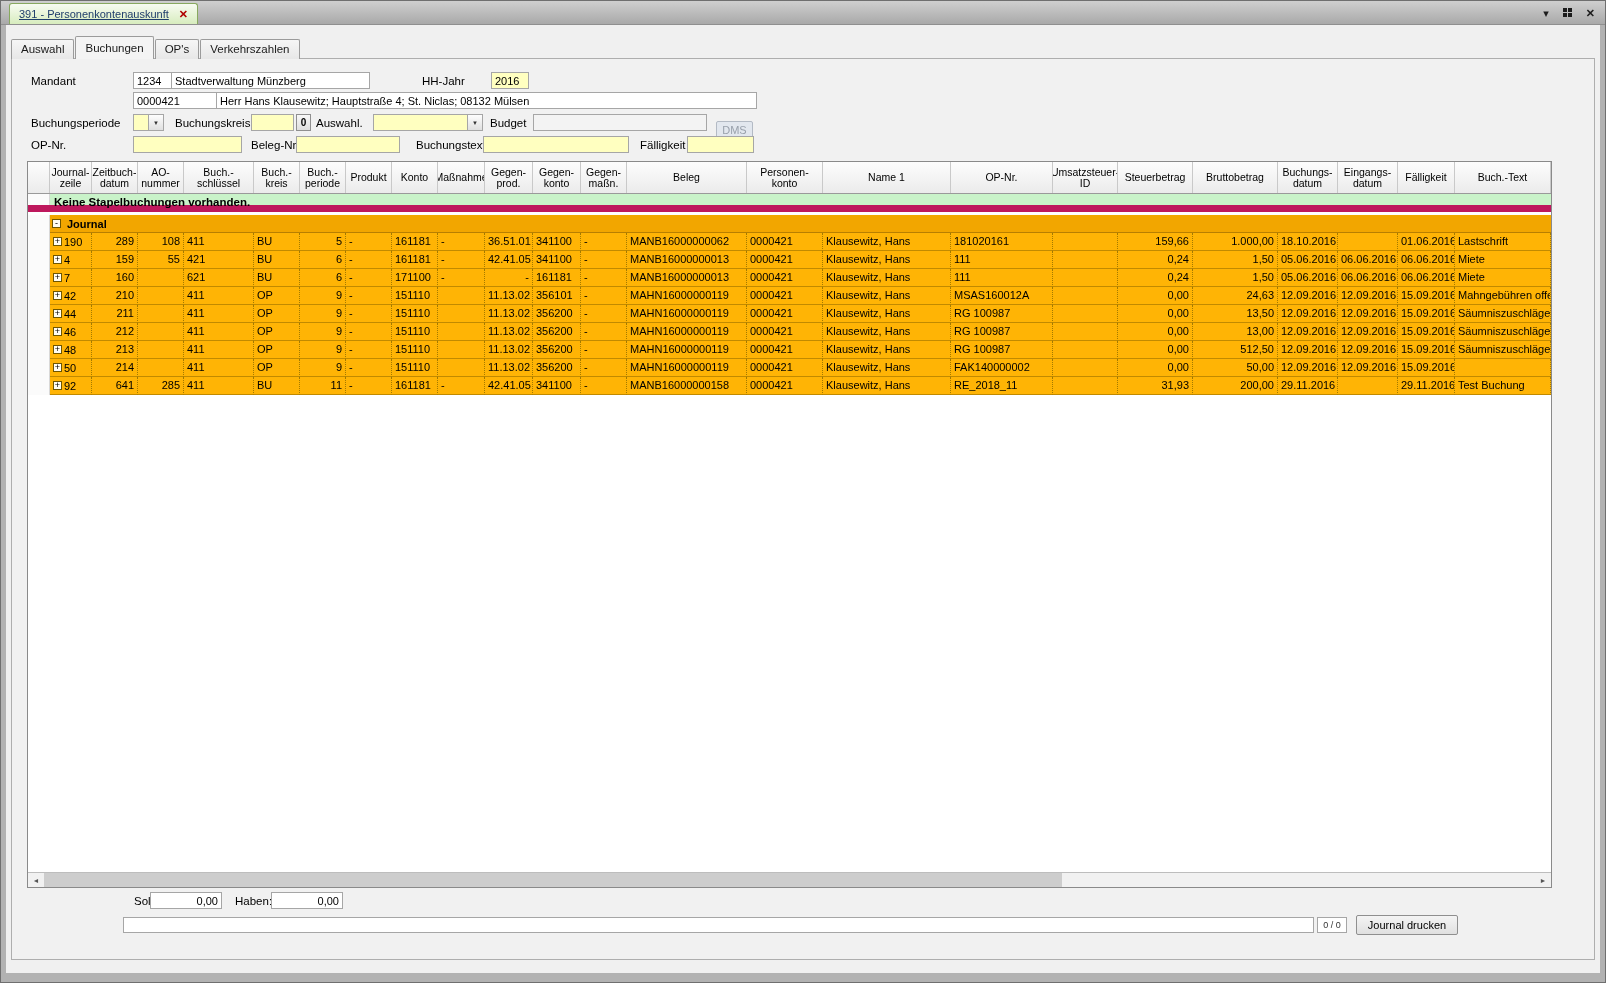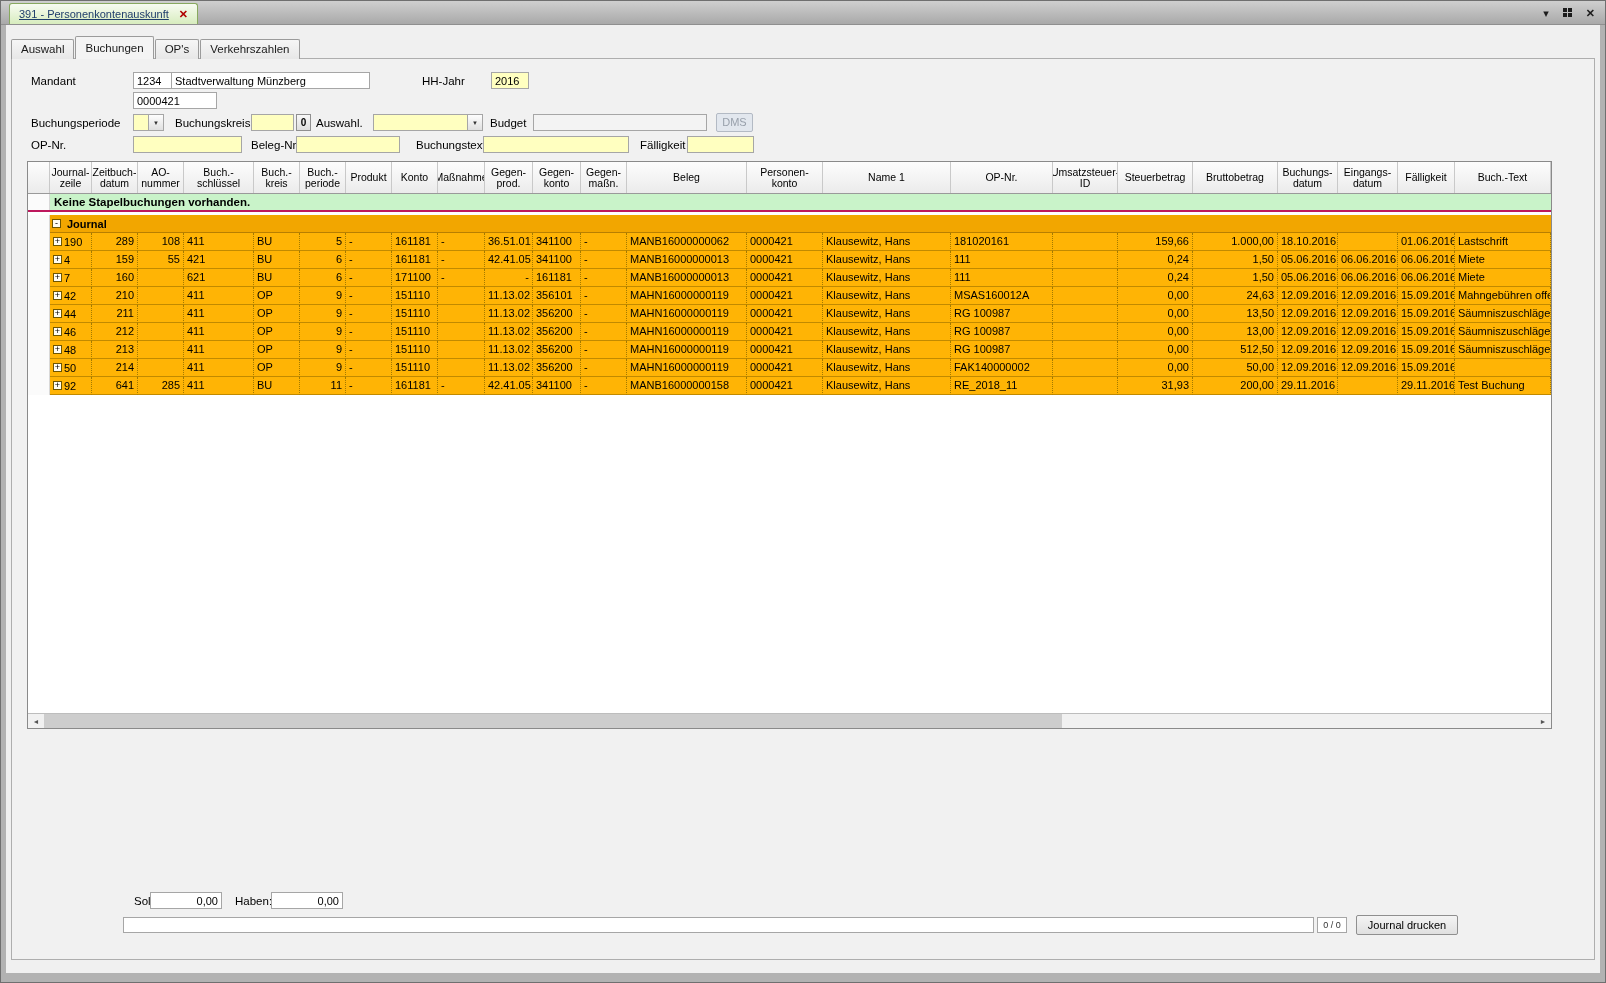--- a/index.html
+++ b/index.html
@@ -18,28 +18,28 @@
   .panel{position:absolute;top:33px;left:5px;right:5px;bottom:13px;background:#f1f1f1;border:1px solid #aeaeae}
   .lbl{position:absolute;font-size:11.5px;color:#000;white-space:nowrap}
   .tf{position:absolute;height:17px;border:1px solid #a6a6a6;background:#fff;font-family:"Liberation Sans",sans-serif;font-size:11px;padding:0 3px;color:#000;outline:none}
   .tf.yellow{background:#ffffc0}
   .tf.gray{background:#f3f3f3}
   .combo{position:absolute;height:17px;border:1px solid #a6a6a6;background:#ffffc0;display:flex}
   .combo .ctext{flex:1}
   .combo .cbtn{width:15px;background:linear-gradient(#fdfdfd,#e0e0e0);border-left:1px solid #a6a6a6;display:flex;align-items:center;justify-content:center;font-size:6px;color:#333}
   .btn-sm{position:absolute;height:17px;background:linear-gradient(#f7f7f7,#dedede);border:1px solid #8f8f8f;font-size:10px;font-weight:700;text-align:center;line-height:15px;color:#000}
   .btn-dms{position:absolute;height:19px;background:#e2e7ee;border:1px solid #b3bac4;color:#98a0ab;font-size:11px;text-align:center;line-height:17px;border-radius:2px}
-  .grid{position:absolute;left:15px;top:102px;width:1525px;height:568px;background:#fff;border:1px solid #8a8a8a}
+  .grid{position:absolute;left:15px;top:102px;width:1525px;height:727px;background:#fff;border:1px solid #8a8a8a}
   .ghead{display:flex;height:32px;border-bottom:1px solid #9a9a9a;background:#f0f0f0;overflow:hidden}
   .hcell{flex:none;display:flex;align-items:center;justify-content:center;text-align:center;font-size:10.5px;line-height:11px;white-space:pre-line;background:linear-gradient(#fdfdfd,#ebebeb);border-right:1px solid #c9c9c9;color:#000;overflow:hidden}
   .hcell.gutter{width:22px}
   .gbody{position:absolute;top:32px;left:0;right:0;bottom:15px;background:#fff;overflow:hidden}
   .grow{display:flex;width:1523px}
   .gcell{flex:none;width:22px;background:#fbfbfb;border-right:1px solid #d8d8d8}
-  .green-row{height:18px;background:#c9f3c9;border-bottom:2px solid #be185d}
+  .green-row{height:18px;background:#c9f3c9;border-bottom:7px solid #be185d}
   .green-msg{width:1501px;font-size:11.5px;font-weight:700;line-height:17px;padding-left:4px;color:#000}
   .spacer{height:3px;background:#fff}
   .group-row{height:18px}
   .group-cell{width:1501px;background:#f2a600;border-bottom:1px solid #b87f00;display:flex;align-items:center;padding-left:2px}
   .group-label{font-size:11px;font-weight:700;margin-left:4px;color:#000}
   .drow{height:18px}
   .drow .cell{flex:none;background:#ffb405;border-right:1px dotted #a37a00;border-bottom:1px solid #c18a00;font-size:11px;line-height:16px;padding:0 3px;overflow:hidden;white-space:nowrap;color:#000}
   .cell.r{text-align:right}
   .cell.first{display:flex;align-items:center;padding-left:3px}
   .cell.first .v{flex:1;text-align:left}
@@ -84,37 +84,38 @@
 
     <div class="panel">
 
       <span class="lbl" style="left:19px;top:16px">Mandant</span>
       <input class="tf" style="left: 121px; top: 13px; width: 39px;" value="1234">
       <input class="tf" style="left: 159px; top: 13px; width: 199px;" value="Stadtverwaltung Münzberg">
       <span class="lbl" style="left:410px;top:16px">HH-Jahr</span>
       <input class="tf yellow" style="left: 479px; top: 13px; width: 38px;" value="2016">
 
       <input class="tf" style="left: 121px; top: 33px; width: 84px;" value="0000421">
+      <input class="tf" style="left: 204px; top: 33px; width: 541px;" value="Herr Hans Klausewitz; Hauptstraße 4; St. Niclas; 08132 Mülsen">
 
       <span class="lbl" style="left:19px;top:58px">Buchungsperiode</span>
       <div class="combo" style="left:121px;top:55px;width:31px">
         <div class="ctext"></div>
         <div class="cbtn">▼</div>
       </div>
       <span class="lbl" style="left:163px;top:58px">Buchungskreis</span>
       <input class="tf yellow" style="left: 239px; top: 55px; width: 43px;">
       <div class="btn-sm" style="left:284px;top:55px;width:15px">0</div>
       <span class="lbl" style="left:304px;top:58px">Auswahl.</span>
       <div class="combo" style="left:361px;top:55px;width:110px">
         <div class="ctext"></div>
         <div class="cbtn">▼</div>
       </div>
       <span class="lbl" style="left:478px;top:58px">Budget</span>
       <input class="tf gray" style="left: 521px; top: 55px; width: 174px;">
-      <div class="btn-dms" style="left:704px;top:54px;width:37px">DMS</div>
+      <div class="btn-dms" style="left:704px;top:62px;width:37px">DMS</div>
 
       <span class="lbl" style="left:19px;top:80px">OP-Nr.</span>
       <input class="tf yellow" style="left: 121px; top: 77px; width: 109px;">
       <span class="lbl" style="left:239px;top:80px">Beleg-Nr.</span>
       <input class="tf yellow" style="left: 284px; top: 77px; width: 104px;">
       <span class="lbl" style="left:404px;top:80px">Buchungstext</span>
       <input class="tf yellow" style="left: 471px; top: 77px; width: 146px;">
       <span class="lbl" style="left:628px;top:80px">Fälligkeit</span>
       <input class="tf yellow" style="left: 675px; top: 77px; width: 67px;">
 

